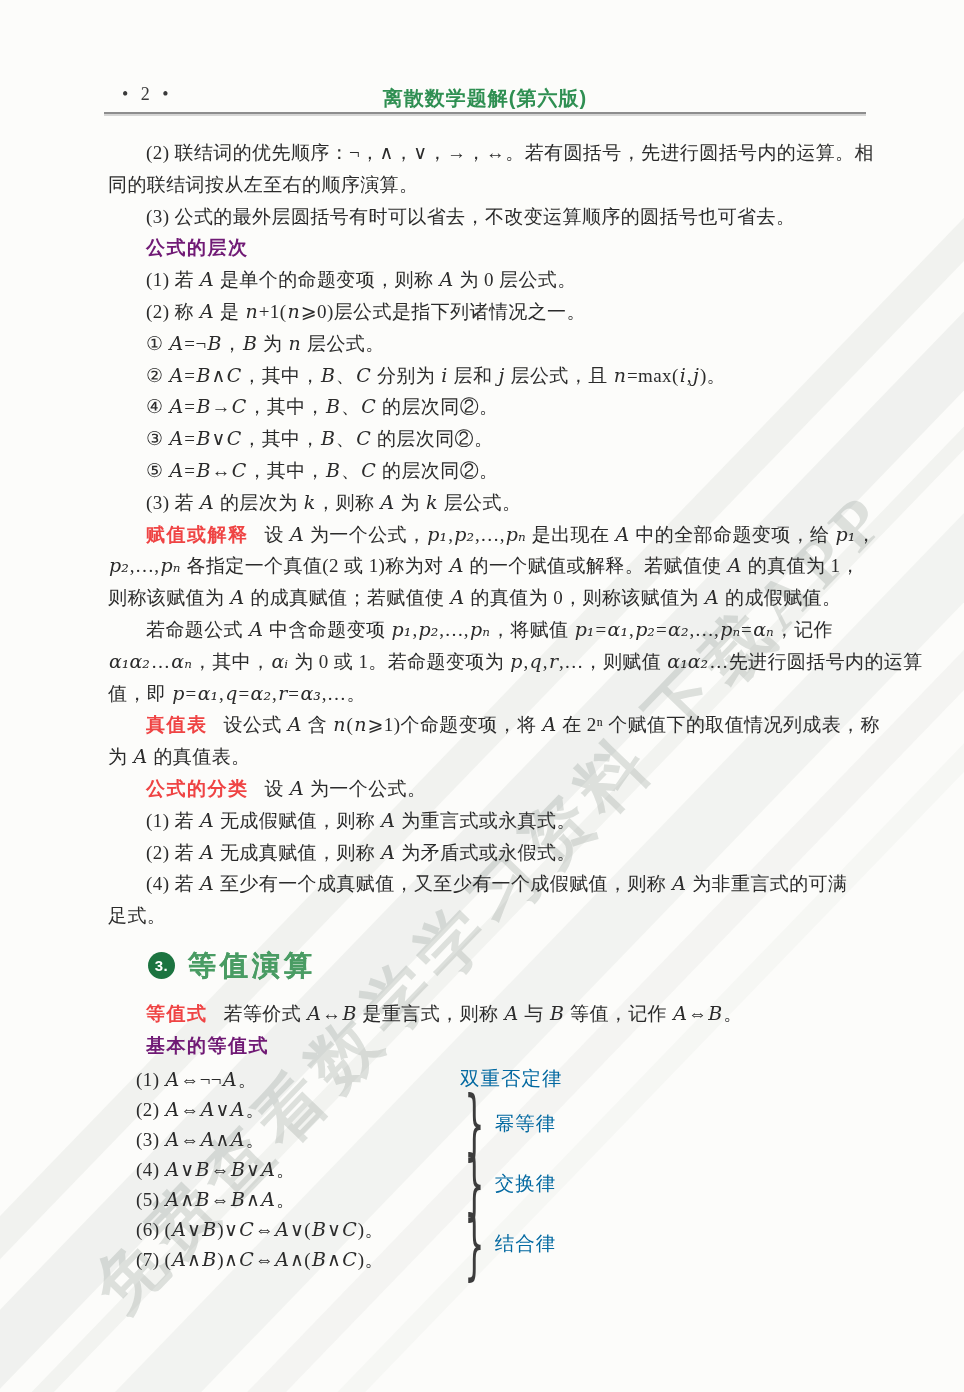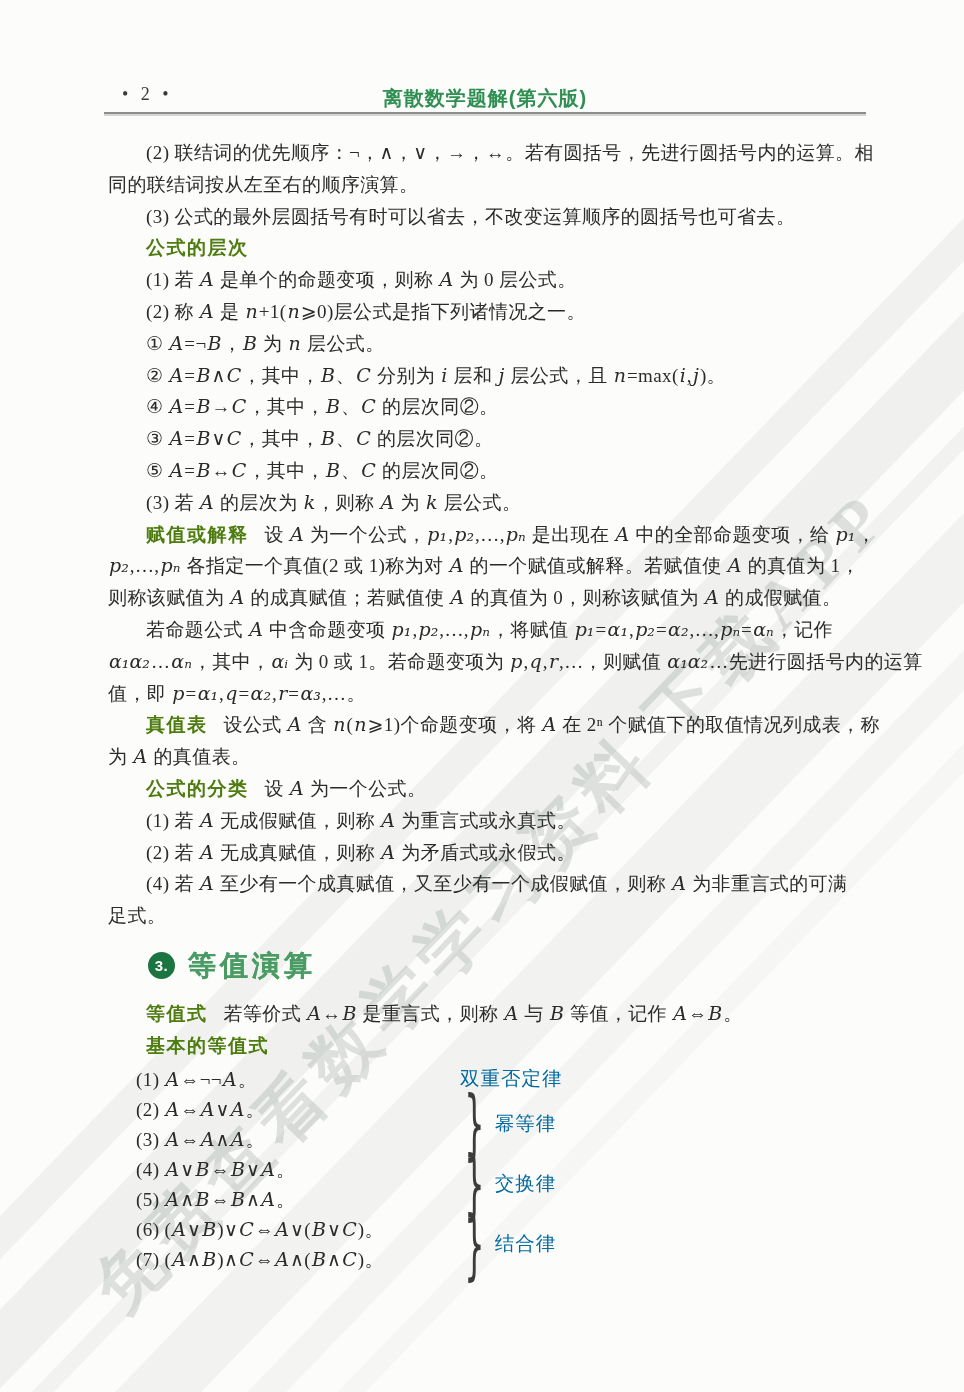--- a/index.html
+++ b/index.html
@@ -41,26 +41,26 @@
   }
   
   .content{
     position:absolute; left:108px; top:137px; width:754px; z-index:1;
     font-size:19px; line-height:31.8px; letter-spacing:0.4px;
   }
   .line{white-space:nowrap;}
   .para{text-indent:38px;}
   .cont{text-indent:0;}
   .head{
-    padding-left:38px; color:#4d7c0f; font-weight:bold;
+    padding-left:38px; color:#701a75; font-weight:bold;
     font-family:"Liberation Sans","DejaVu Sans",sans-serif;
     letter-spacing:1.5px;
   }
   .lead{
-    color:#4d7c0f; font-weight:bold; margin-right:16px;
+    color:#ef4444; font-weight:bold; margin-right:16px;
     font-family:"Liberation Sans","DejaVu Sans",sans-serif;
     letter-spacing:1.5px;
   }
   .m{font-family:"DejaVu Serif","Liberation Serif",serif; font-style:italic; padding:0 1px; letter-spacing:0;}
   
   .section-head{display:flex; align-items:center; margin:17px 0 15px 40px; height:34px;}
   .badge{
     width:27px; height:27px; border-radius:50%; background:#1c7440; color:#ffffff;
     font:bold 15px "Liberation Sans","DejaVu Sans",sans-serif;
     display:flex; align-items:center; justify-content:center; flex:0 0 auto;

